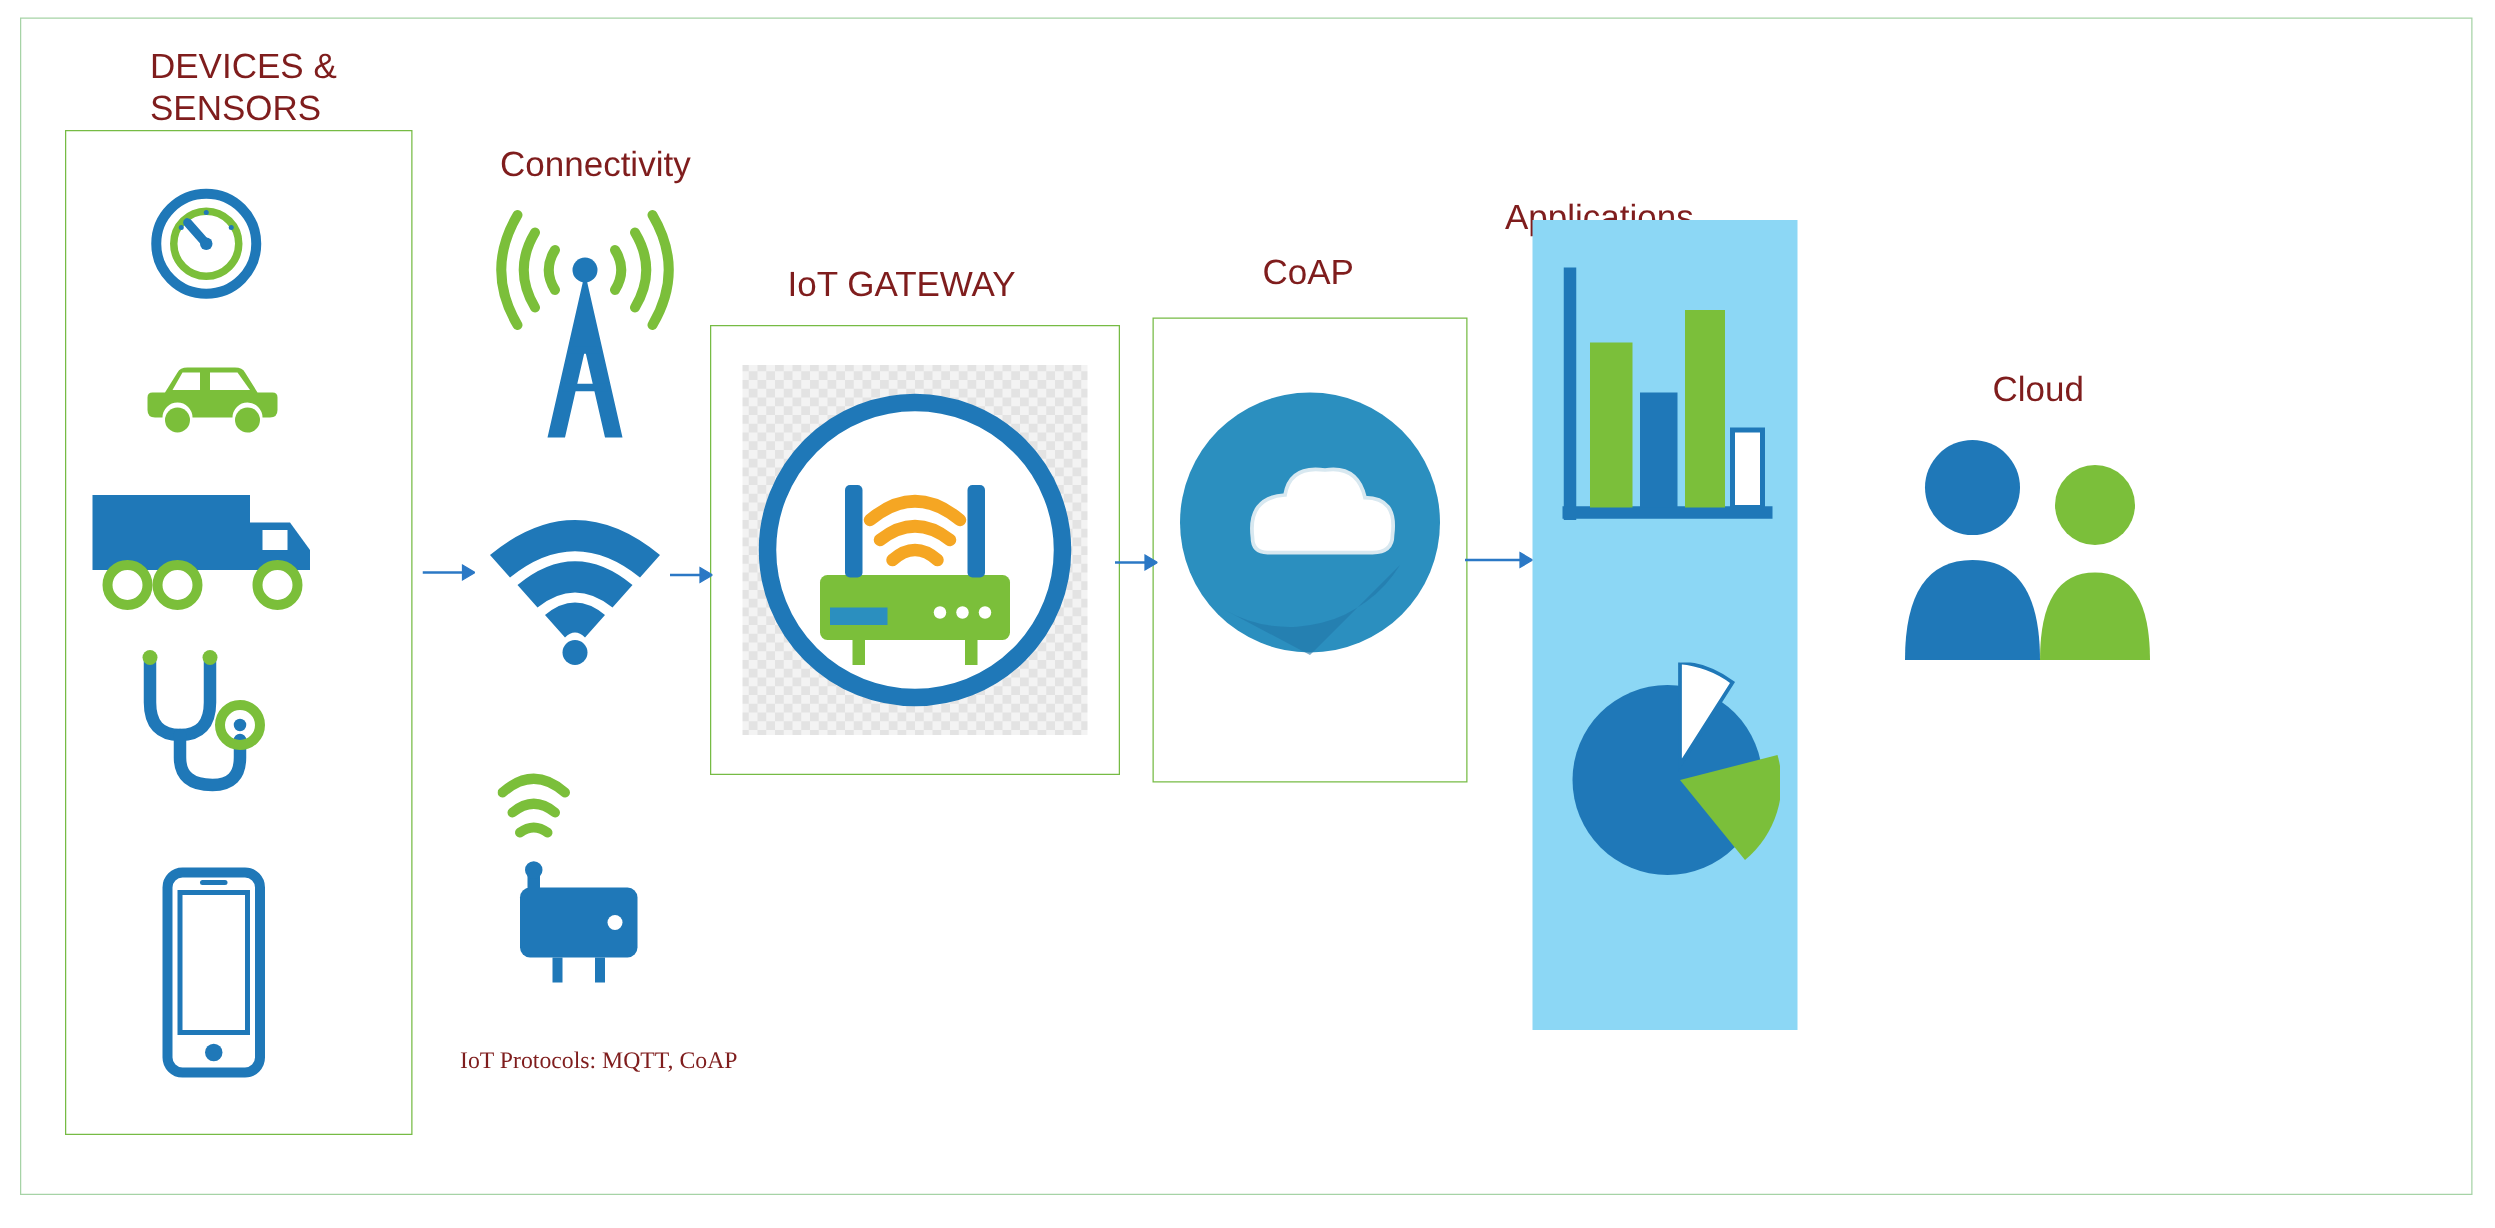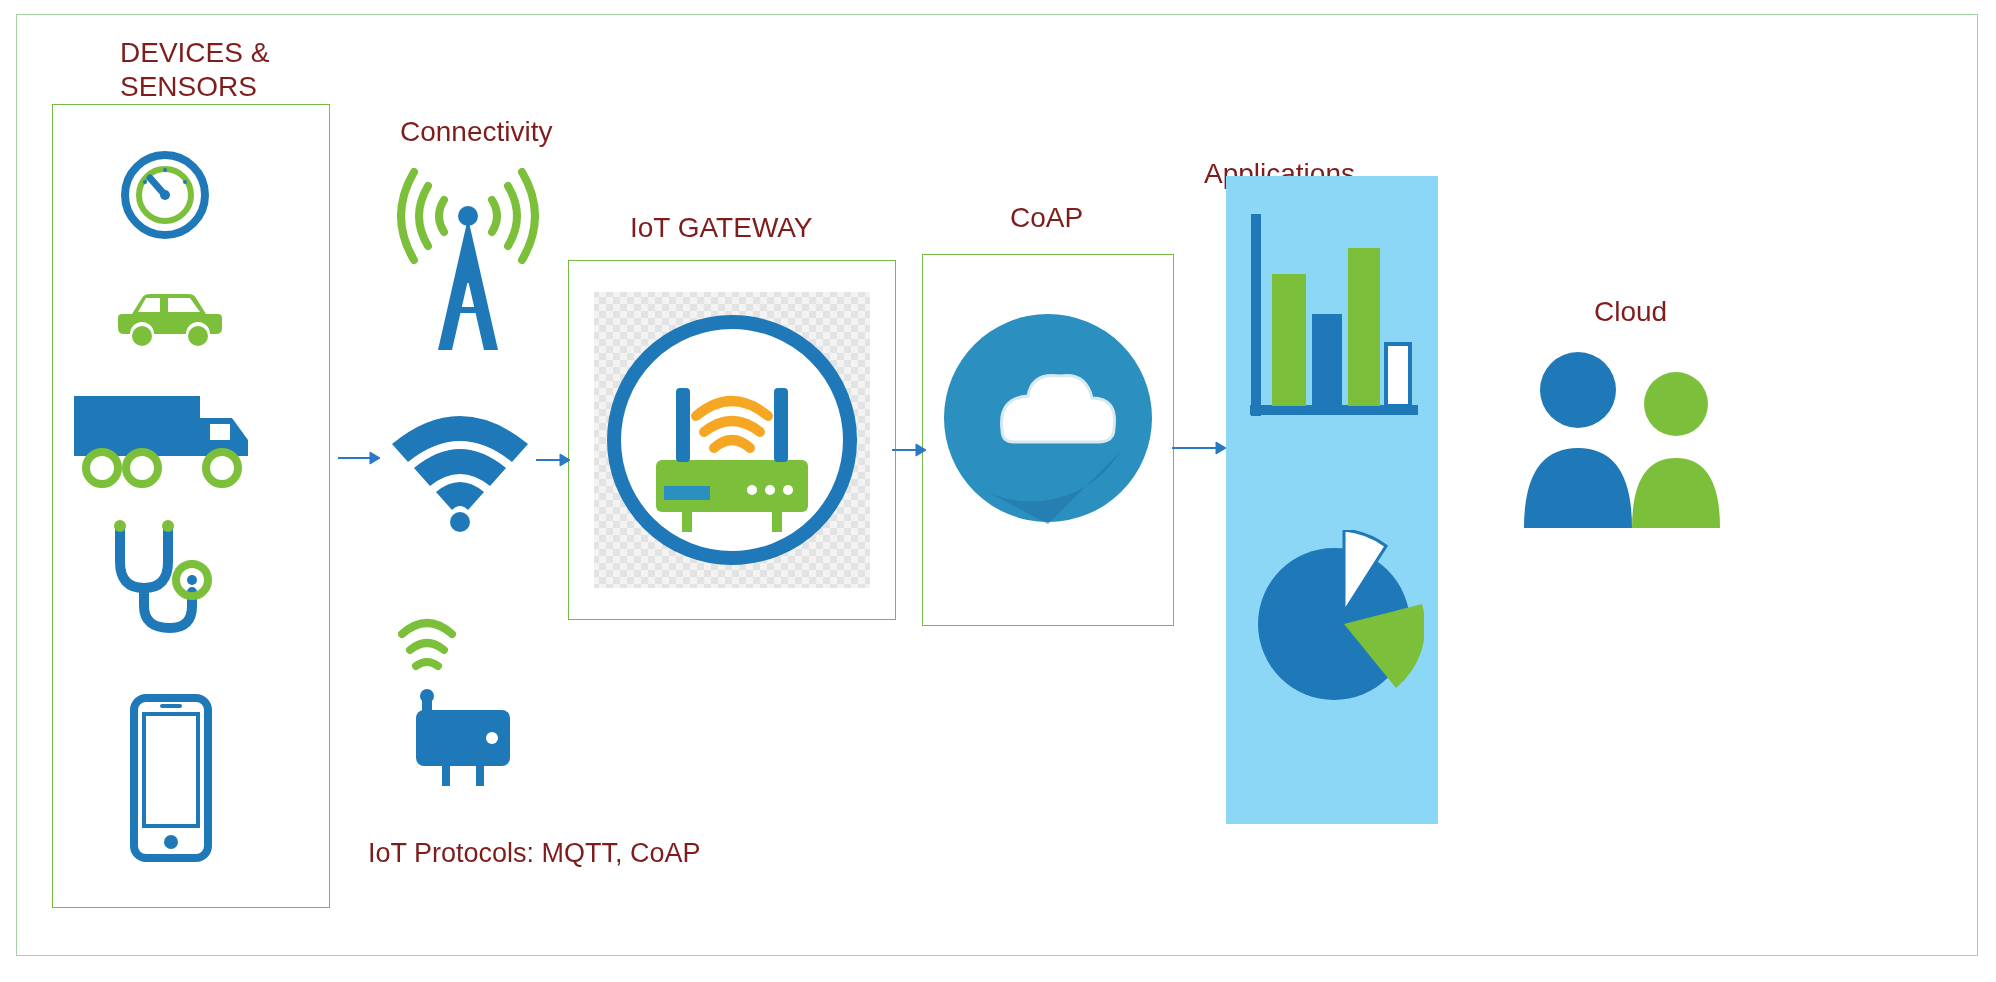--- a/index.html
+++ b/index.html
@@ -24,21 +24,21 @@
     position: absolute;
     font-size: 28px;
     color: #7f1d1d;
   }
   .devices-label { left: 120px; top: 36px; line-height: 1.2; }
   .connectivity-label { left: 400px; top: 116px; }
   .gateway-label { left: 630px; top: 212px; }
   .cloud-label { left: 1010px; top: 202px; }
   .applications-label { left: 1204px; top: 142px; margin-top: 16px; }
   .users-label { left: 1594px; top: 296px; }
-  .protocols-label { left: 368px; top: 838px; font-size: 27px; }
+  .protocols-label { left: 368px; top: 838px; font-size: 19px; font-family: Liberation Serif, serif; }
 
   .devices-box {
     position: absolute;
     left: 52px;
     top: 104px;
     width: 278px;
     height: 804px;
     border: 1px solid #76bb44;
     background: #fff;
   }

